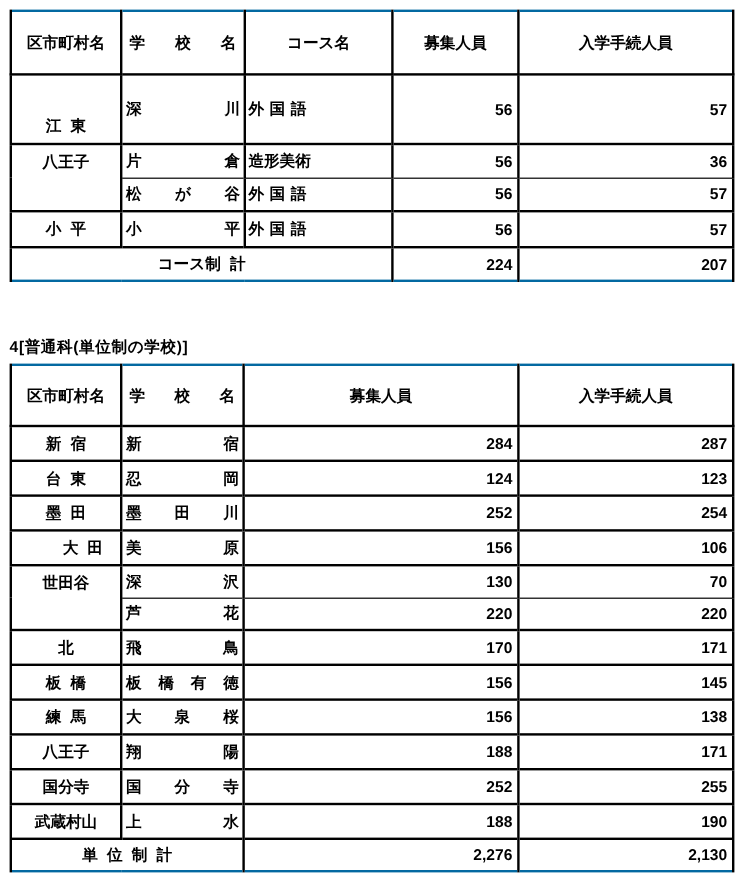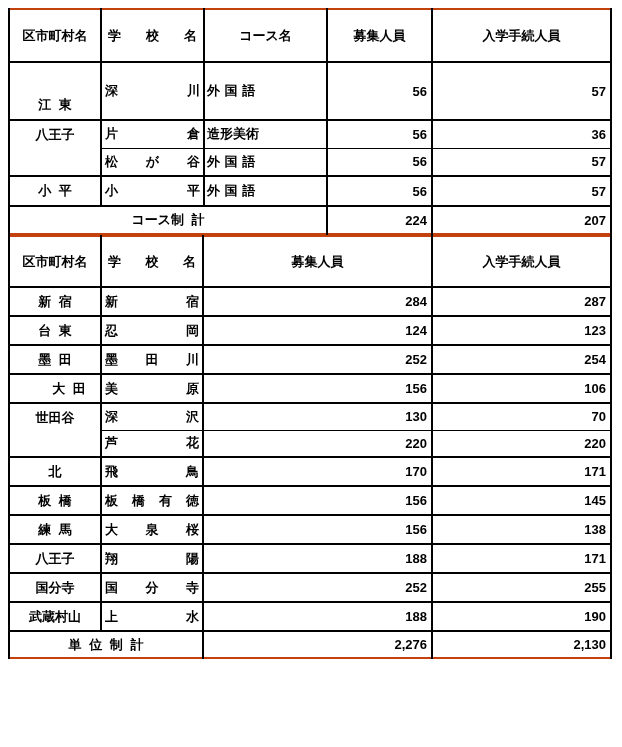--- a/index.html
+++ b/index.html
@@ -17,21 +17,21 @@
     font-size: 13px;
     line-height: 16px;
     margin: 0 0 6px 0;
     letter-spacing: 0.5px;
   }
   .doc-title.second { margin-top: 46px; }
 
   table {
     border-collapse: collapse;
     table-layout: fixed;
-    border: 2px solid #c2410c;
+    border: 2px solid #0369a1;
   }
   th, td {
     border-left: 2px solid #000;
     border-right: 2px solid #000;
     border-top: 0; border-bottom: 0;
     padding: 0;
     font-size: 13px;
     font-weight: bold;
     overflow: hidden;
   }
@@ -140,20 +140,21 @@
           <td class="num">57</td>
         </tr>
         <tr class="sep-thick" style="height: 28px;">
           <td class="total-label" colspan="3">コース制 計</td>
           <td class="num">224</td>
           <td class="num">207</td>
         </tr>
       </tbody>
     </table>
 
+  <div class="doc-title second">4[普通科(単位制の学校)]</div>
   <table id="table4">
       <colgroup>
         <col style="width: 92px;">
         <col style="width: 102px;">
         <col style="width: 229px;">
         <col style="width: 179px;">
       </colgroup>
       <thead>
         <tr style="height: 51px;">
           <th>区市町村名</th>

